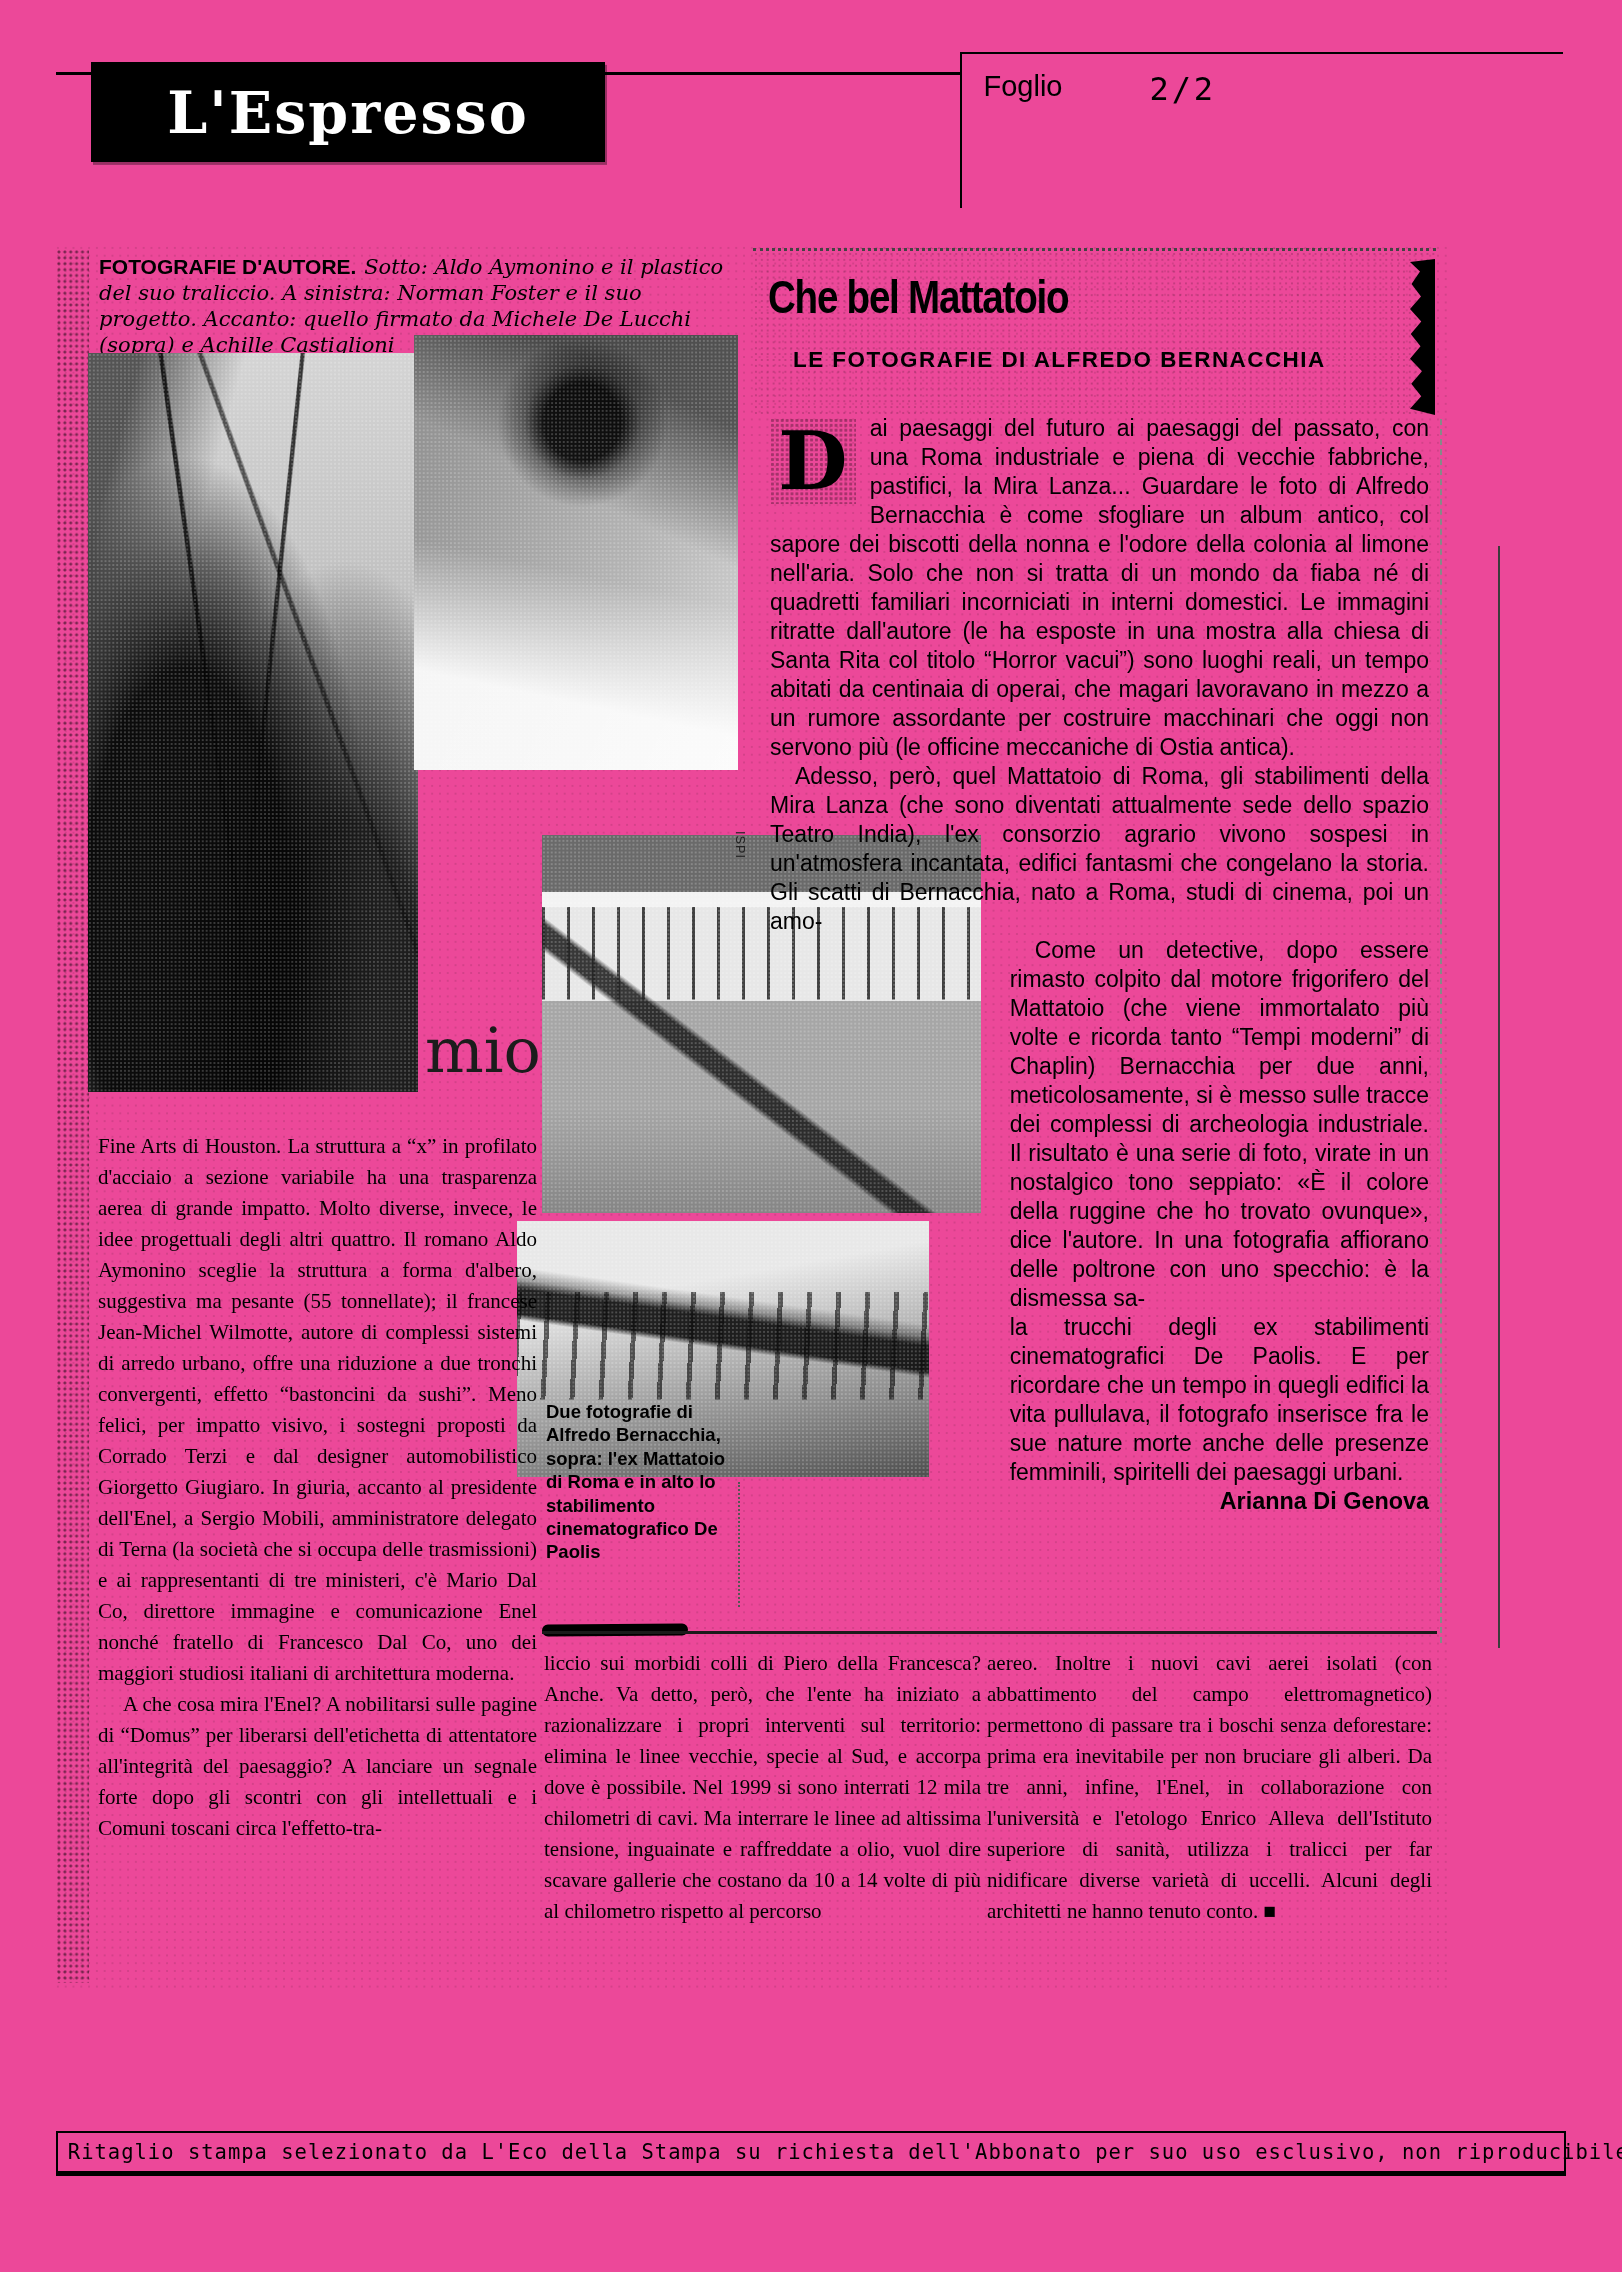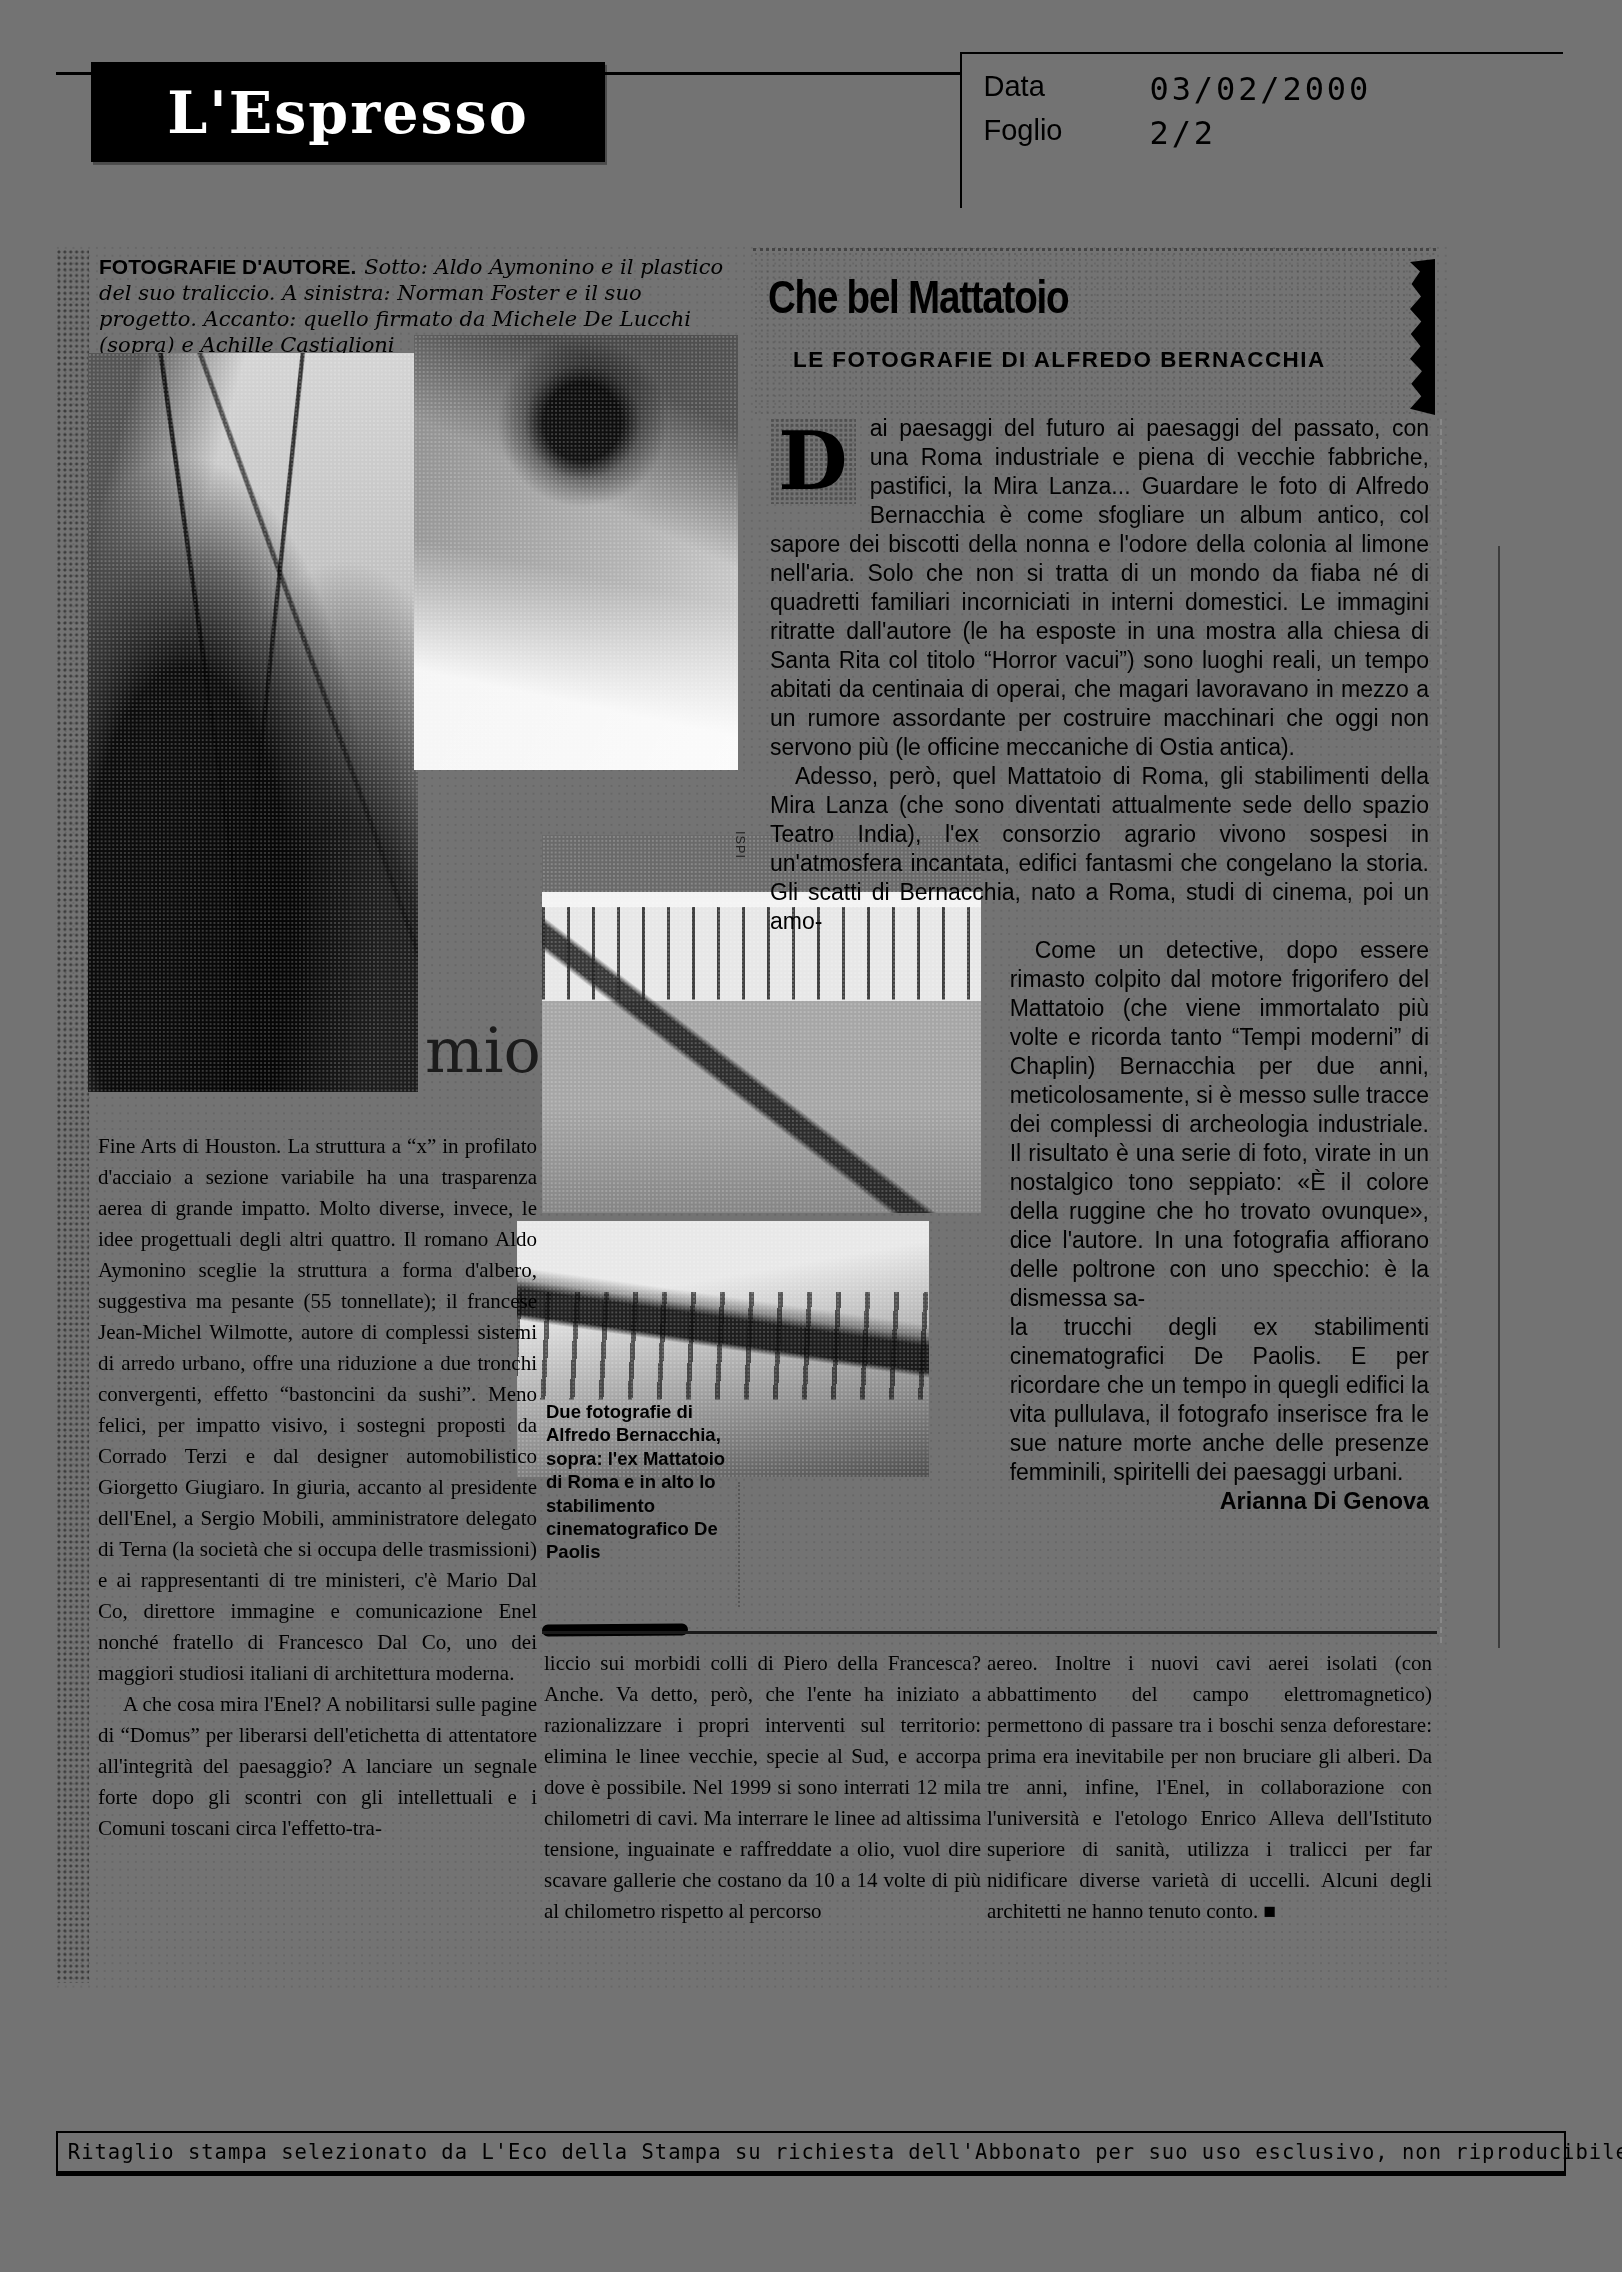--- a/index.html
+++ b/index.html
@@ -1,16 +1,16 @@
 <!DOCTYPE html>
 <html><head>
 <meta charset="utf-8">
 <style>
   html,body{margin:0;padding:0;background:#d8d8d8;}
-  #page{position:relative;width:1623px;height:2272px;background:#737373;color:#000;overflow:hidden;
+  #page{position:relative;width:1623px;height:2272px;background:#ec4899;color:#000;overflow:hidden;
         font-family:"Liberation Sans",sans-serif;}
   .abs{position:absolute;}
 
   
   .rule-top-left{left:56px;top:72px;width:905px;height:2.9px;background:#000;}
   .logo-box{left:91px;top:62px;width:514px;height:100px;background:#000;color:#fff;
             display:flex;align-items:center;justify-content:center;box-shadow:2px 2.9px 0 rgba(0,0,0,.35);}
   .logo-text{font-family:"DejaVu Serif",serif;font-weight:bold;font-size:57px;letter-spacing:2px;}
   .meta-box{left:960px;top:52px;width:603px;height:156px;border-top:2.9px solid #000;border-left:2.9px solid #000;
             box-sizing:border-box;padding:15.6px 0 0 21.5px;}
@@ -110,24 +110,20 @@
 <body>
 
 <div id="page">
 
   <div class="abs rule-top-left"></div>
   <div class="abs logo-box">
     <span class="logo-text">L'Espresso</span>
   </div>
   <div class="abs meta-box">
     <div class="meta-row">
-      <span class="meta-label">Data</span>
-      <span class="meta-value">03/02/2000</span>
-    </div>
-    <div class="meta-row">
       <span class="meta-label">Foglio</span>
       <span class="meta-value">2/2</span>
     </div>
   </div>
 
   <div class="abs clip-bg"></div>
   <div class="abs left-strip"></div>
   <div class="abs title-dots"></div>
   <div class="abs right-jag"></div>
   <div class="abs dash-border"></div>

